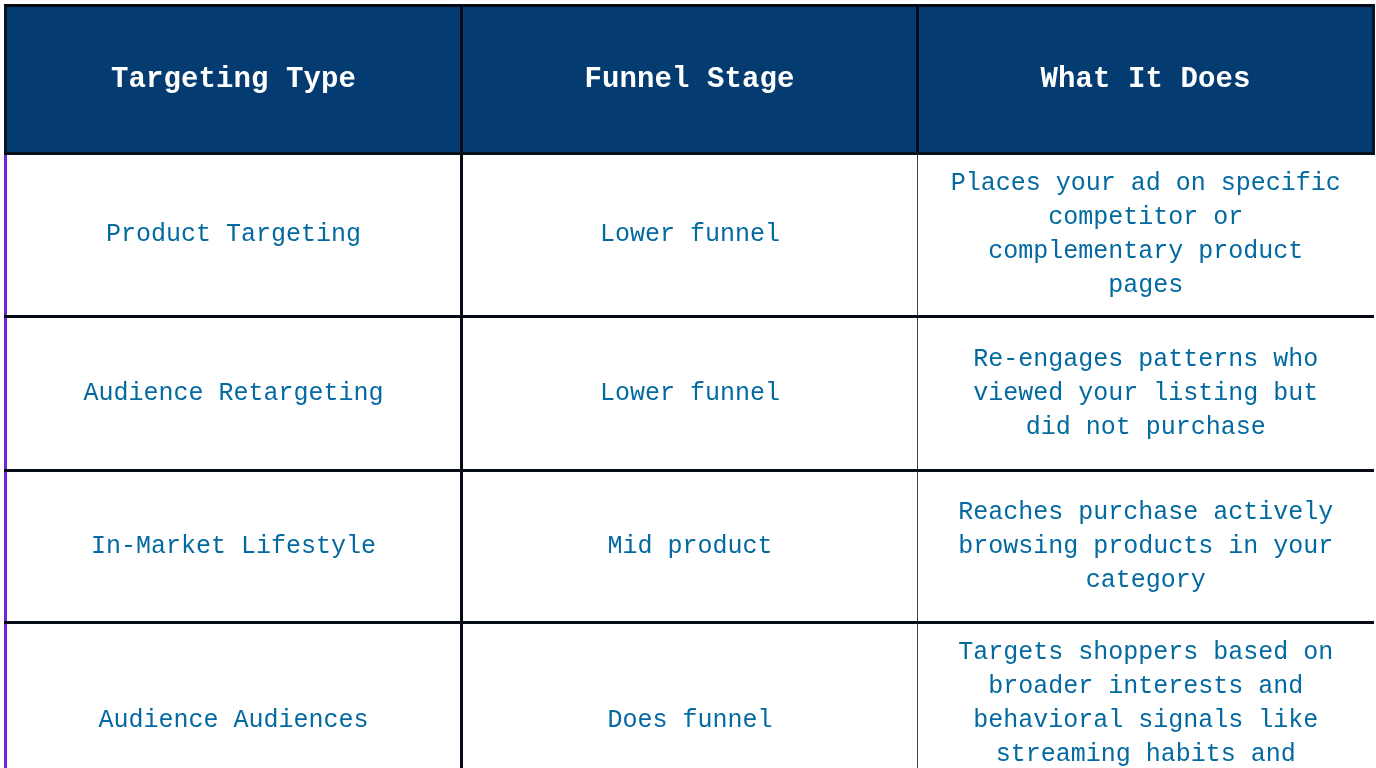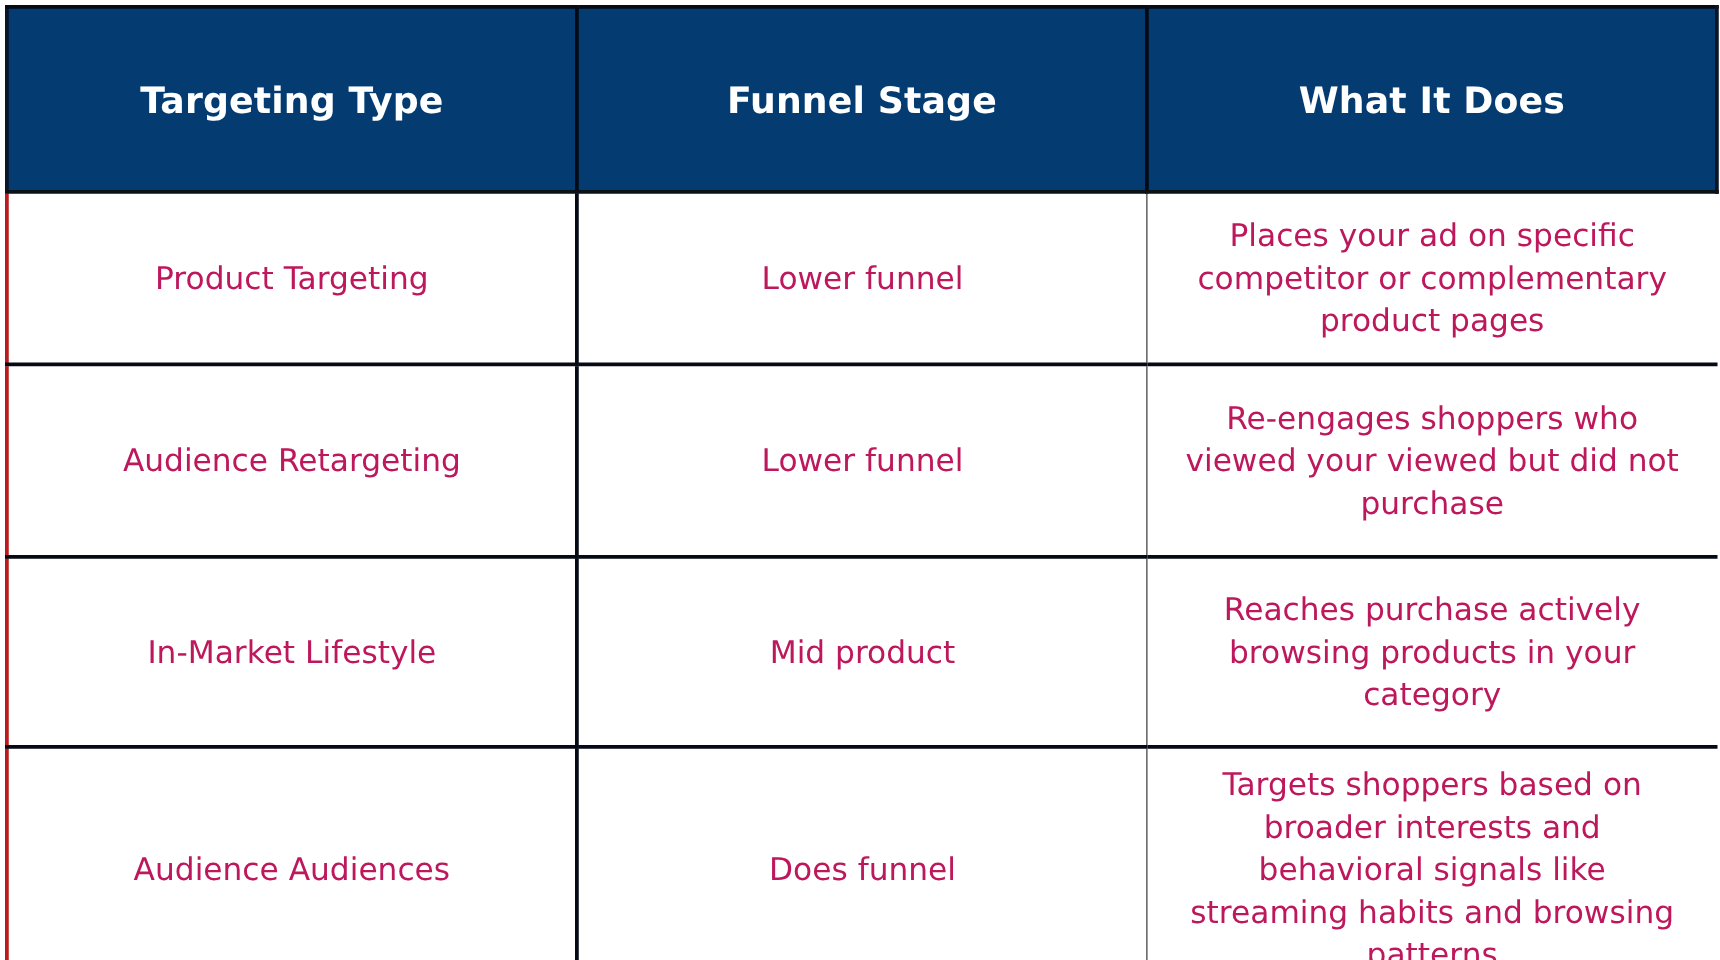--- a/index.html
+++ b/index.html
@@ -14,20 +14,21 @@
     overflow: hidden;
     font-family: "DejaVu Sans", "Liberation Sans", sans-serif;
     -webkit-font-smoothing: antialiased;
   }
 
   .table-wrap {
     position: relative;
     width: 1376px;
     height: 728px;
     box-sizing: border-box;
+    font-family: Liberation Mono, monospace;
   }
 
   table.compare-table {
     position: absolute;
     left: 4px;
     top: 4px;
     width: 1368px;
     height: 760px;
     border-collapse: collapse;
     table-layout: fixed;
@@ -49,35 +50,35 @@
     border-top: 3px solid #050a14;
     border-bottom: 3px solid #0b1118;
     box-sizing: border-box;
   }
   thead tr.header-row th.col-type   { border-left: 3px solid #0a1526; }
   thead tr.header-row th.col-does   { border-right: 3px solid #0a1526; }
 
   
   tbody td {
     background: #ffffff;
-    color: #be185d;
+    color: #0369a1;
     text-align: center;
     vertical-align: middle;
     font-size: 25px;
     font-weight: 400;
     line-height: 1.36;
     padding: 12px 18px;
     border-top: 3px solid #050a14;
     border-bottom: 3px solid #050a14;
     border-left: 3px solid #050a14;
     border-right: 3px solid #050a14;
     box-sizing: border-box;
   }
   tbody td.col-type {
-    border-left: 3px solid #b91c1c;
+    border-left: 3px solid #6d28d9;
     border-right: 3px solid #050a14;
   }
   tbody td.col-stage {
     border-left: 0;
     border-right: 1px solid #404040;
   }
   tbody td.col-does {
     border-left: 0;
     border-right: 0;
     padding-left: 26px;
@@ -132,21 +133,21 @@
       </tr>
 
       <tr class="r2">
         <td class="col-type">
           <span class="cell-text">Audience Retargeting</span>
         </td>
         <td class="col-stage">
           <span class="cell-text">Lower funnel</span>
         </td>
         <td class="col-does">
-          <span class="cell-text">Re-engages shoppers who viewed your viewed but did not purchase</span>
+          <span class="cell-text">Re-engages patterns who viewed your listing but did not purchase</span>
         </td>
       </tr>
 
       <tr class="r3">
         <td class="col-type">
           <span class="cell-text">In-Market Lifestyle</span>
         </td>
         <td class="col-stage">
           <span class="cell-text">Mid product</span>
         </td>

